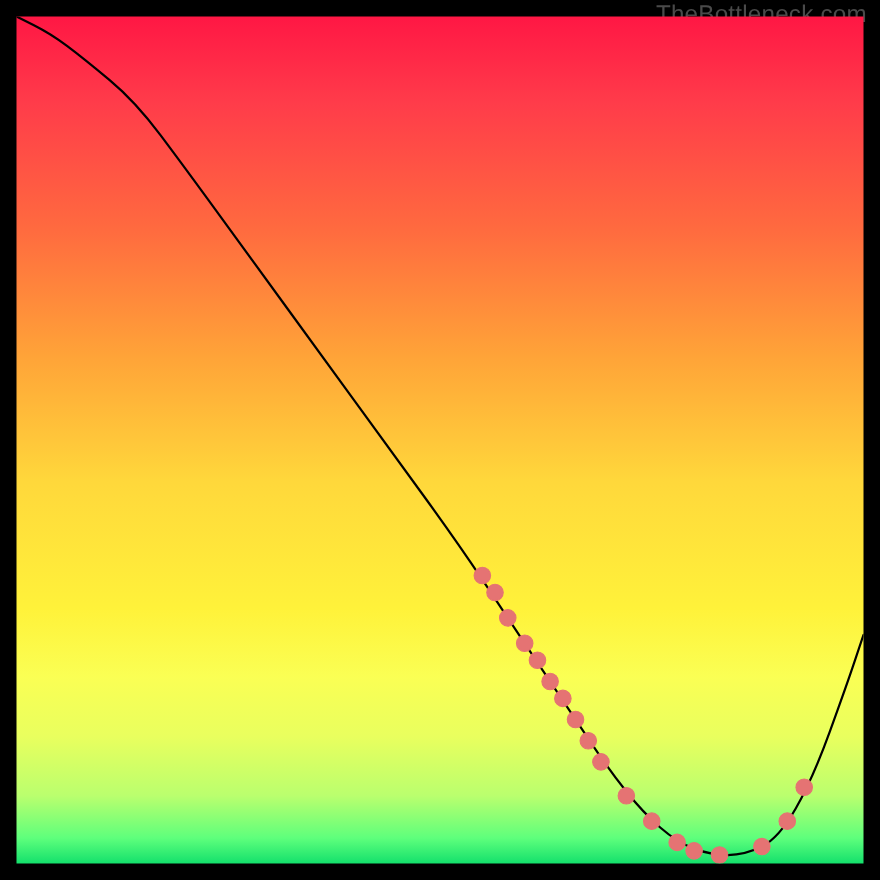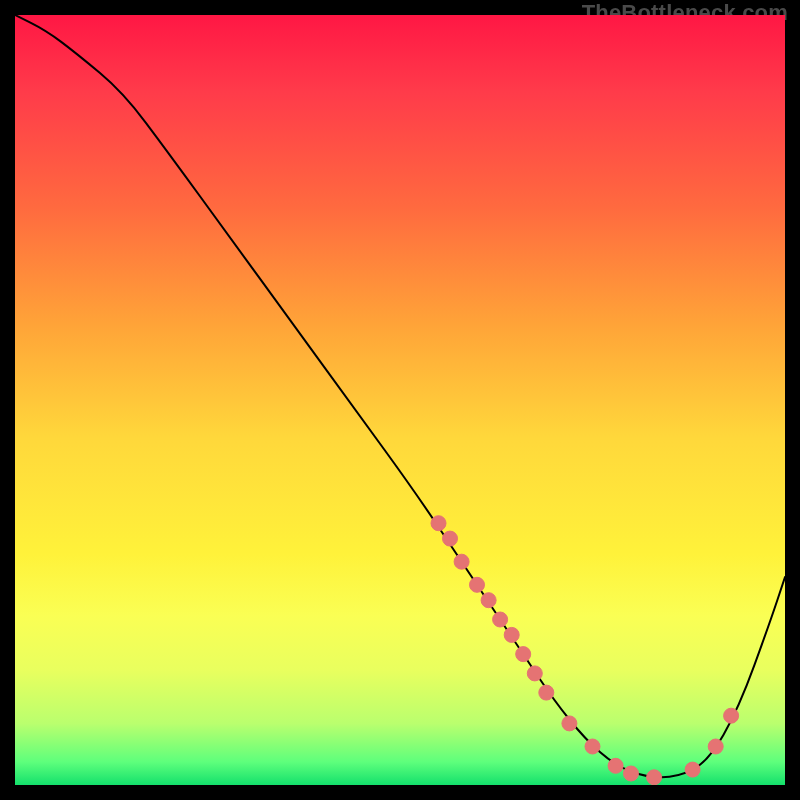--- a/index.html
+++ b/index.html
@@ -46,21 +46,21 @@
     top: 0;
     width: 100%;
     height: 100%;
   }
   .watermark {
     position: absolute;
     top: 0px;
     right: 12px;
     color: #4a4a4a;
     font-size: 22px;
-    font-weight: 700;
+    font-weight: 400;
     letter-spacing: 0.2px;
     user-select: none;
   }
 </style>
 </head>
 <body>
 
 <div class="watermark">TheBottleneck.com</div>
 
 <div class="chart-container">

